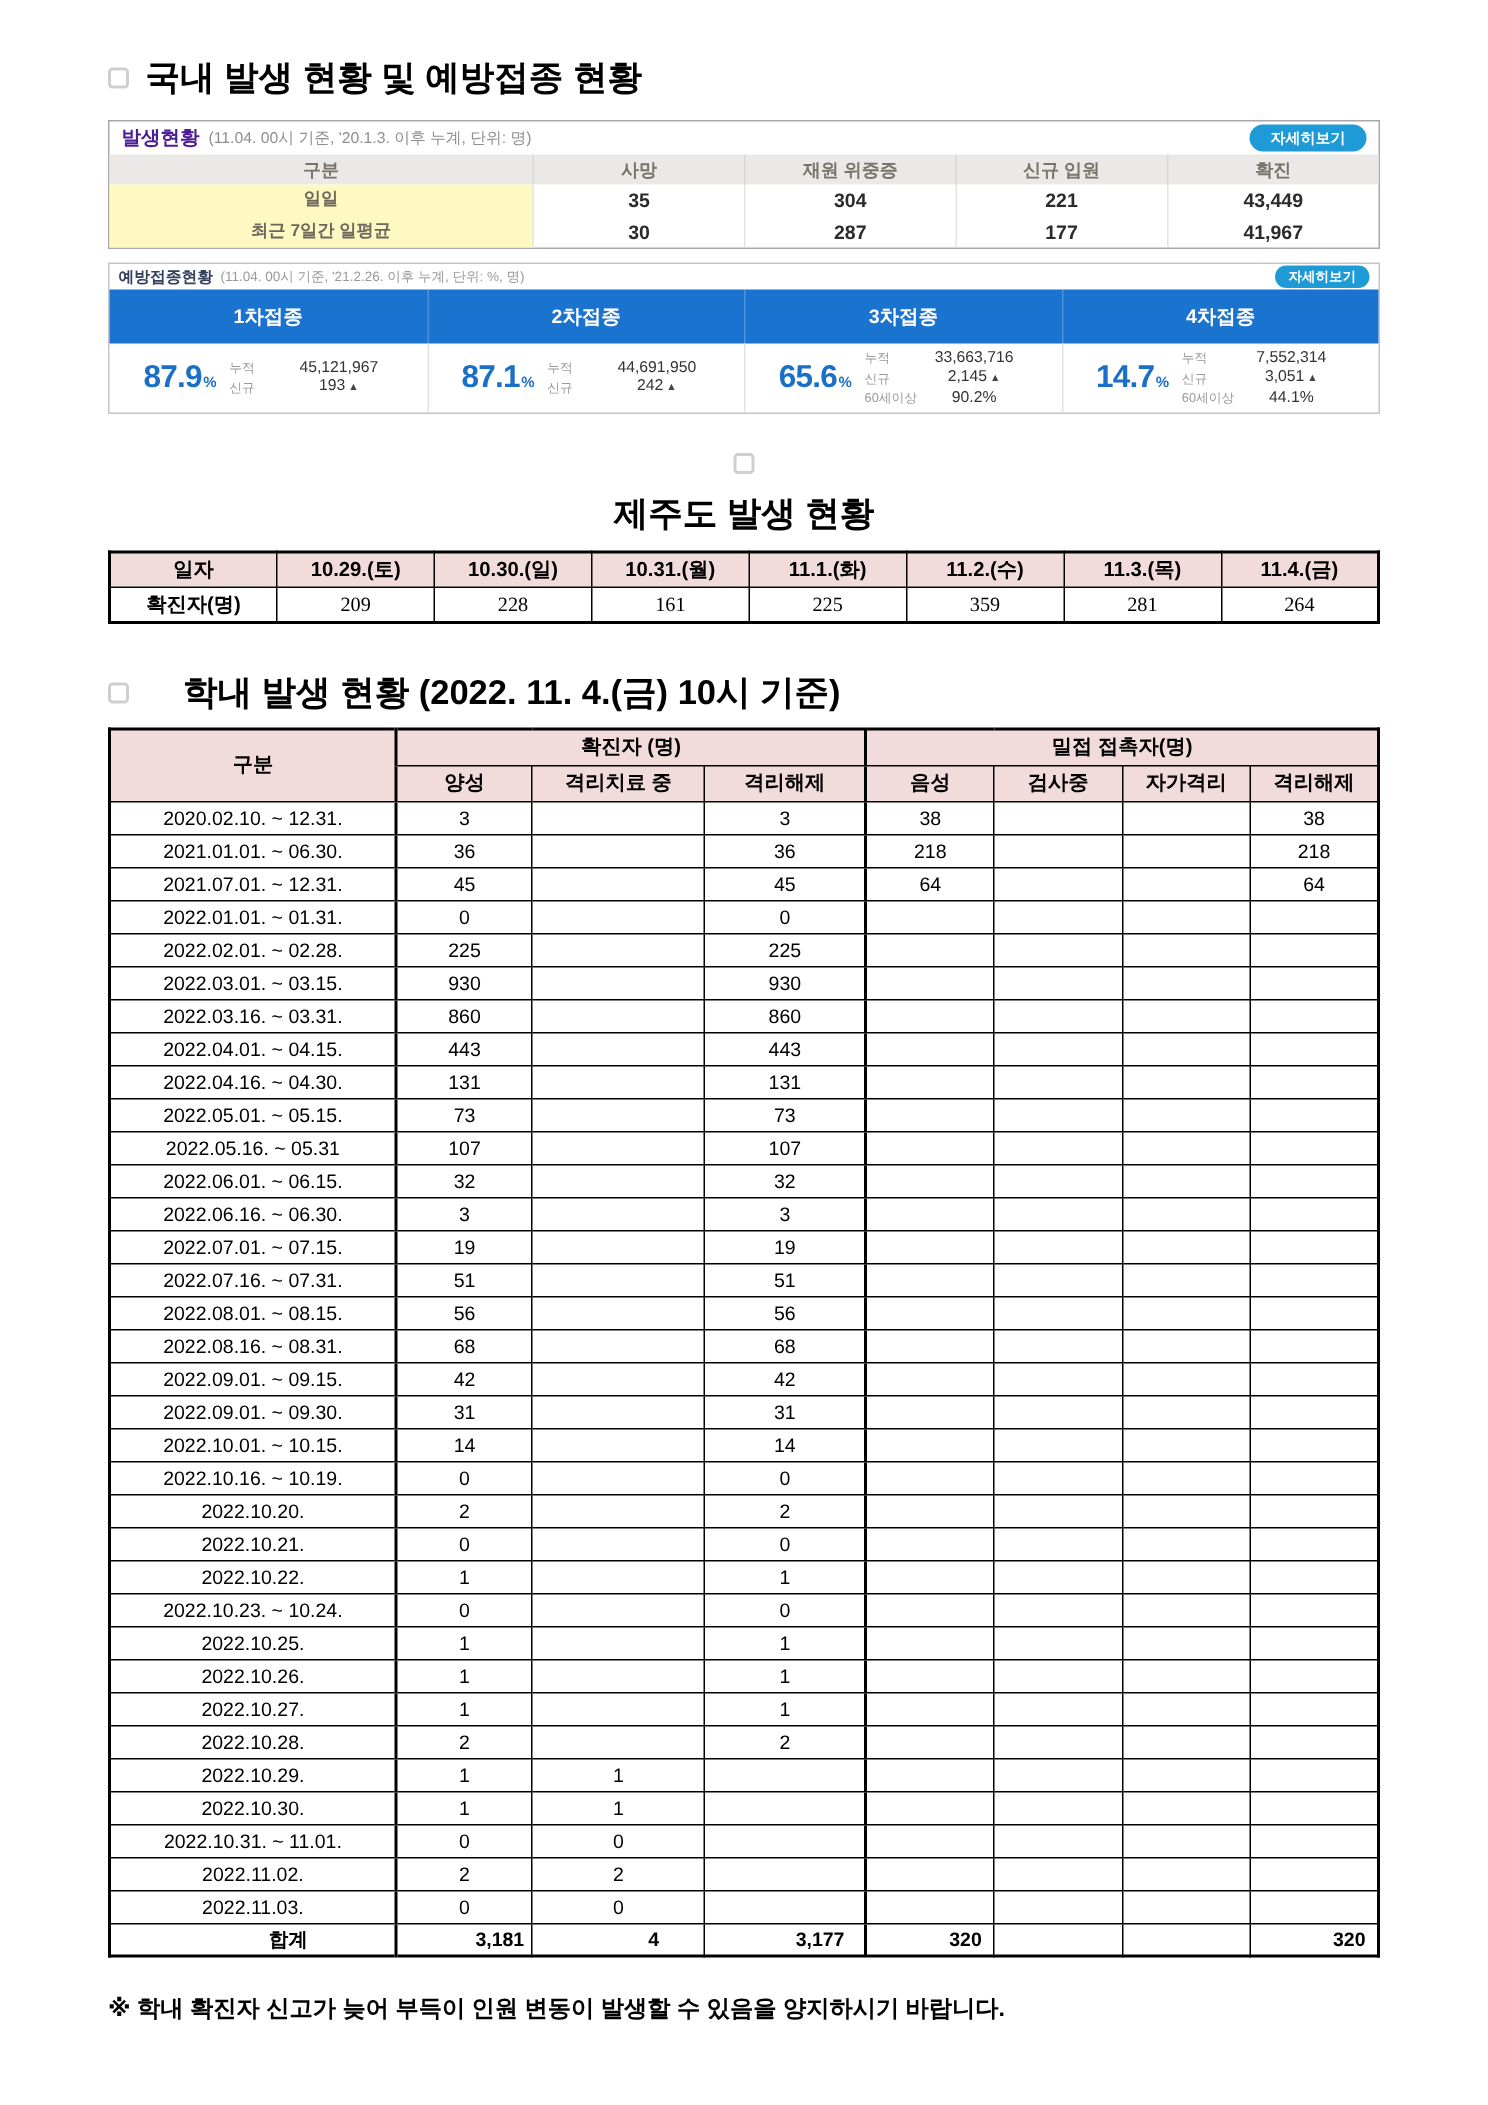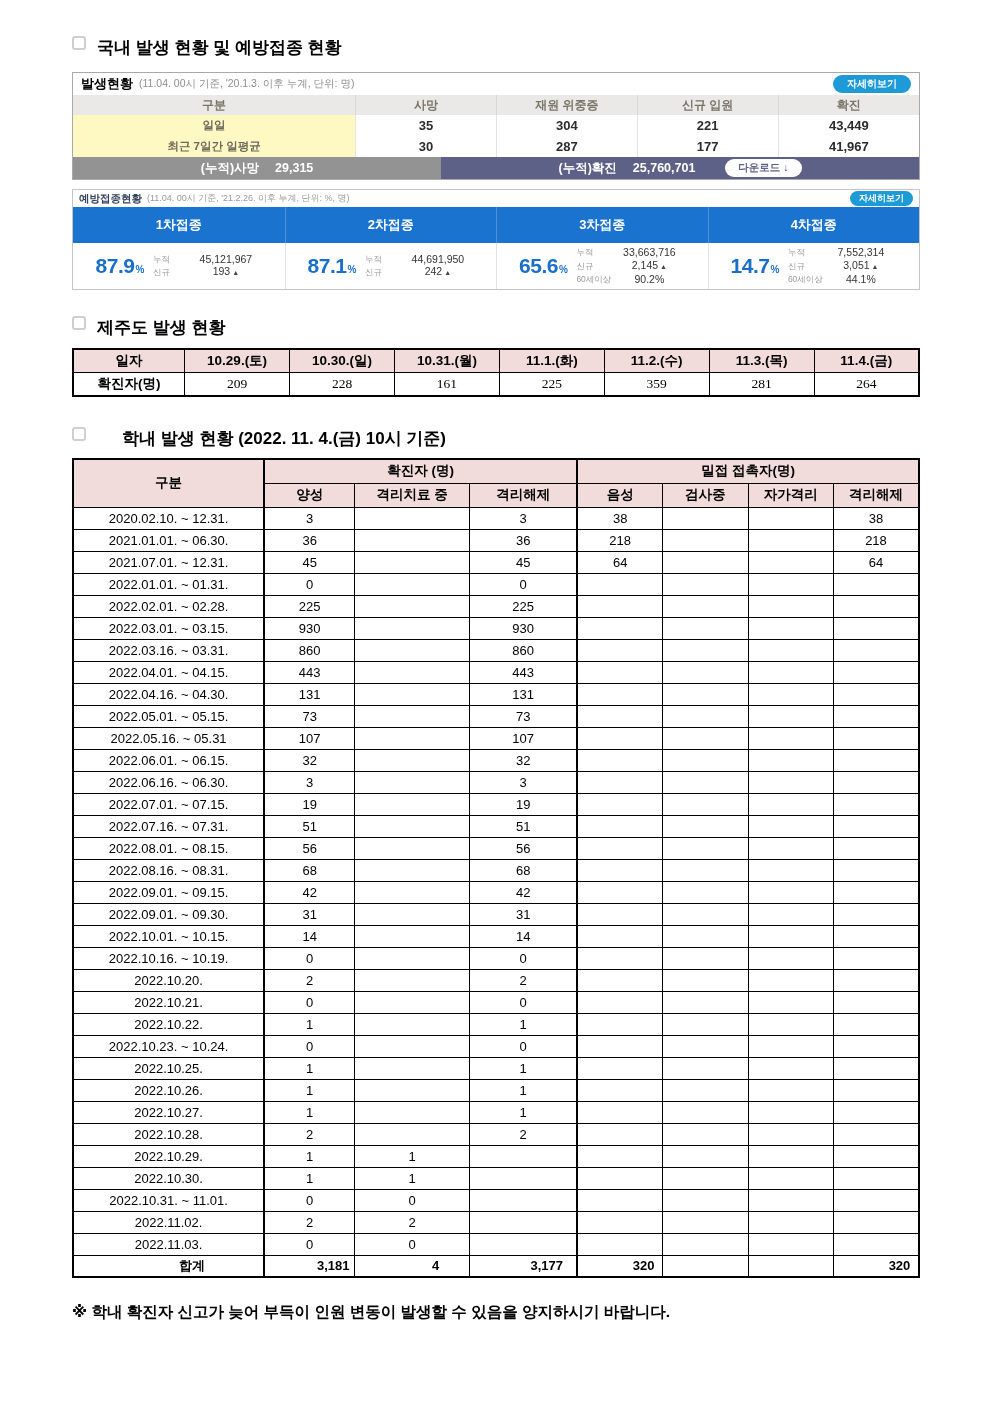--- a/index.html
+++ b/index.html
@@ -6,27 +6,27 @@
   html,body { width: 992px; background:#fff; }
   body {
     height: 1403px;
     font-family: "Liberation Sans", "DejaVu Sans", sans-serif;
     color:#000;
     overflow: hidden;
   }
   .page { padding: 36px 72px 0 72px; }
 
   
-  .sec-title { display:flex; gap:11px; font-size:17px; font-weight:bold; color:#000; }
+  .sec-title { display:flex; align-items:center; gap:11px; font-size:23px; font-weight:bold; color:#000; }
   .chk { width:14px; height:14px; border:2px solid #cfcfcf; border-radius:3px; background:#fff; flex:0 0 auto; }
 
   
   .nat-box { margin-top:13px; border:1px solid #a9a9a9; background:#fff; }
   .box-title-row { display:flex; align-items:center; padding:2px 8px; }
-  .box-title { font-weight:bold; color:#000000; font-size:13px; }
+  .box-title { font-weight:bold; color:#4c1d95; font-size:13px; }
   .box-sub { color:#8e8e8e; font-size:10.5px; margin-left:6px; }
   .pill-blue { margin-left:auto; background:#1e9bd7; color:#fff; font-size:10px; font-weight:bold;
                border-radius:10px; padding:2px 14px; border:none; cursor:pointer; }
   .nat-table { width:100%; border-collapse:collapse; table-layout:fixed; }
   .nat-table thead th { background:#eae9e7; color:#7a7468; font-weight:bold; font-size:12px; height:20px;
                         border-left:1px solid #d8d8d8; }
   .nat-table thead th:first-child { border-left:none; }
   .nat-table tbody th { background:#fef9c3; color:#6e685c; font-weight:bold; font-size:11.5px; height:21px; line-height:1.1;}
   .nat-table tbody td { text-align:center; color:#2b2b2b; font-weight:bold; font-size:13px;
                         border-left:1px solid #e4e4e4; }
@@ -57,21 +57,21 @@
   .stat-value { color:#333; font-size:10.5px; min-width:72px; text-align:center; }
   .stat-arrow { font-size:7px; color:#444; margin-left:2px; }
 
   
   .jeju-table { margin-top:9px; width:100%; border-collapse:collapse; table-layout:fixed; border:2px solid #000; }
   .jeju-table th, .jeju-table td { border:1px solid #000; text-align:center; font-size:13.5px; }
   .jeju-table thead th { background:#f2dcdb; font-weight:bold; height:23px; }
   .jeju-table tbody th { background:#fff; font-weight:bold; height:24px; }
   .jeju-table tbody td { font-weight:normal;font-family:Liberation Serif, serif; }
 
-  .mt26 { margin-top:26px; }
+  .mt26 { margin-top:26px;flex-direction:column; }
   .mt30 { margin-top:30px;gap:36px; }
 
   
   .school-table { margin-top:8px; width:100%; border-collapse:collapse; table-layout:fixed; border:2px solid #000; }
   .school-table th, .school-table td { border:1px solid #000; text-align:center; font-size:13px; }
   .school-table thead th { background:#f2dcdb; font-weight:bold; font-size:13.5px; height:24px; }
   .school-table tbody td, .school-table tbody th { height:22px; font-weight:normal; }
   .school-table .group-start { border-left:2px solid #000; }
   .school-table tr.total-row td, .school-table tr.total-row th { font-weight:bold;padding-left:47px; }
 
@@ -121,31 +121,20 @@
           </tr>
           <tr>
             <th>최근 7일간 일평균</th>
             <td>30</td>
             <td>287</td>
             <td>177</td>
             <td>41,967</td>
           </tr>
         </tbody>
     </table>
-    <div class="nat-bottom">
-      <div class="death">
-        <span>(누적)사망</span>
-        <span>29,315</span>
-      </div>
-      <div class="confirmed">
-        <span>(누적)확진</span>
-        <span>25,760,701</span>
-        <button class="pill-download">다운로드 ↓</button>
-      </div>
-    </div>
   </div>
 
   <div class="vax-box">
     <div class="vax-title-row">
       <span class="vax-title">예방접종현황</span>
       <span class="vax-sub">(11.04. 00시 기준, '21.2.26. 이후 누계, 단위: %, 명)</span>
       <button class="pill-blue small">자세히보기</button>
     </div>
     <div class="vax-bar">
         <div class="vax-col">1차접종</div>

